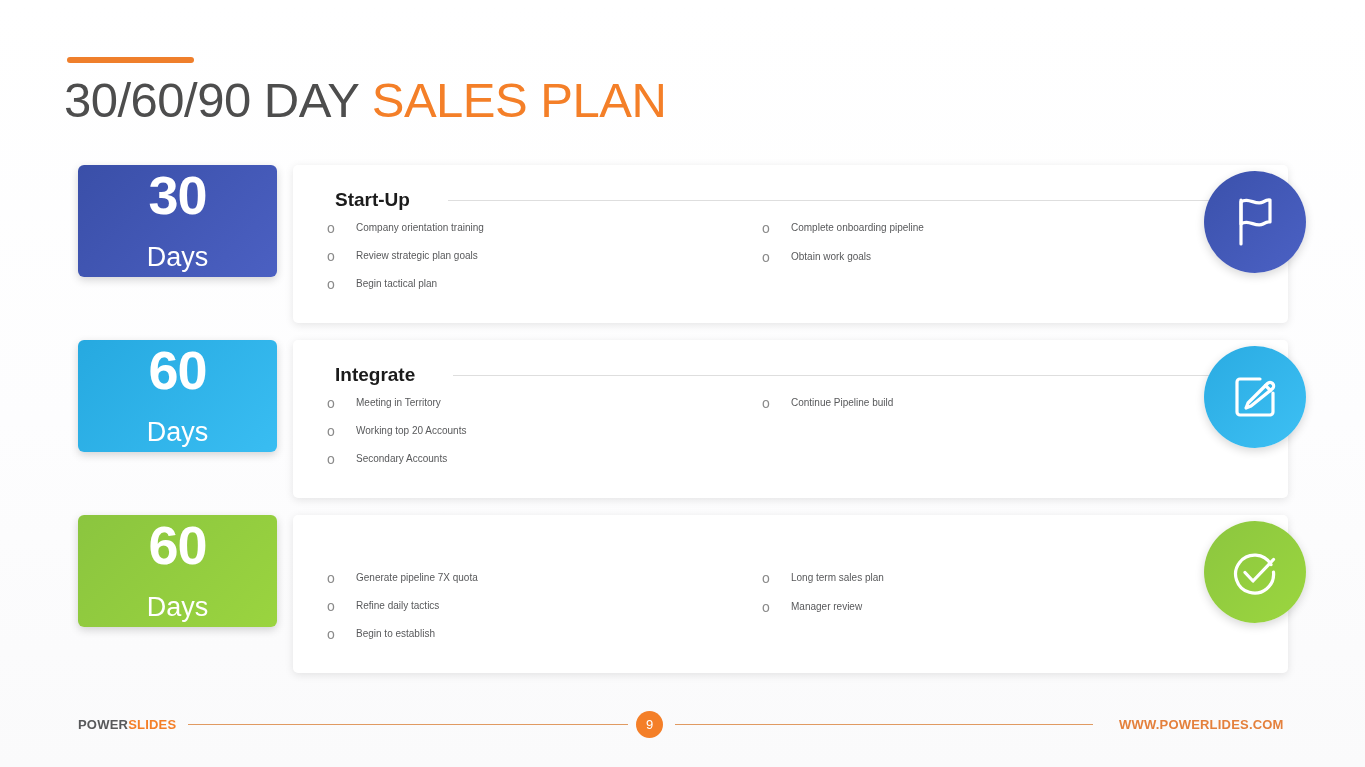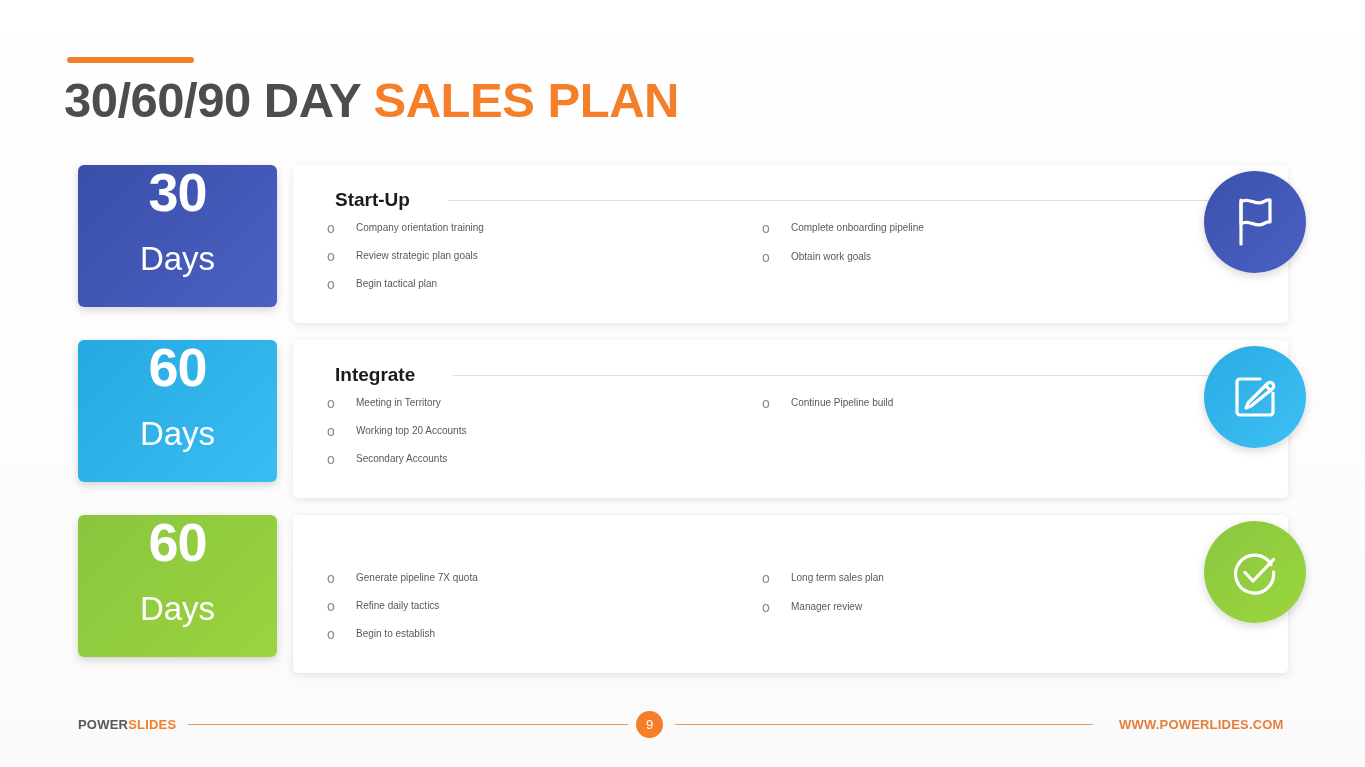--- a/index.html
+++ b/index.html
@@ -16,48 +16,48 @@
   }
 
   
   .accent-bar {
     position:absolute; left:67px; top:57px;
     width:127px; height:6px;
     background:#ef7f2b; border-radius:3px;
   }
   .title {
     position:absolute; left:64px; top:72px;
-    font-size:49px; font-weight:bold;
+    font-size:49px; font-weight:normal;
     letter-spacing:-0.5px; white-space:nowrap;
     font-family:"Liberation Sans", sans-serif;
   }
   .title .t-dark { color:#4d4d4d; }
   .title .t-orange { color:#f47f28; }
 
   
   .row { position:absolute; left:0; width:1365px; height:158px; }
   .row.r1 { top:165px; }
   .row.r2 { top:340px; }
   .row.r3 { top:515px; }
 
   .badge {
     position:absolute; left:78px; top:0;
-    width:199px; height:142px;
+    width:199px; height:112px;
     border-radius:6px;
     display:flex; flex-direction:column;
-    align-items:center; 
+    align-items:center; justify-content:center;
     color:#ffffff;
     box-shadow:0 3px 9px rgba(0,0,0,0.17);
   }
   .badge .num {
     font-size:54px; font-weight:bold; line-height:1.02;
     letter-spacing:-1px;
   }
   .badge .unit {
-    font-size:33px; font-weight:normal; line-height:1.25;
+    font-size:27px; font-weight:normal; line-height:1.25;
     margin-top:18px;
   }
 
   .card {
     position:absolute; left:293px; top:0;
     width:995px; height:158px;
     background:#ffffff;
     border-radius:5px;
     box-shadow:0 2px 9px rgba(0,0,0,0.10);
   }

